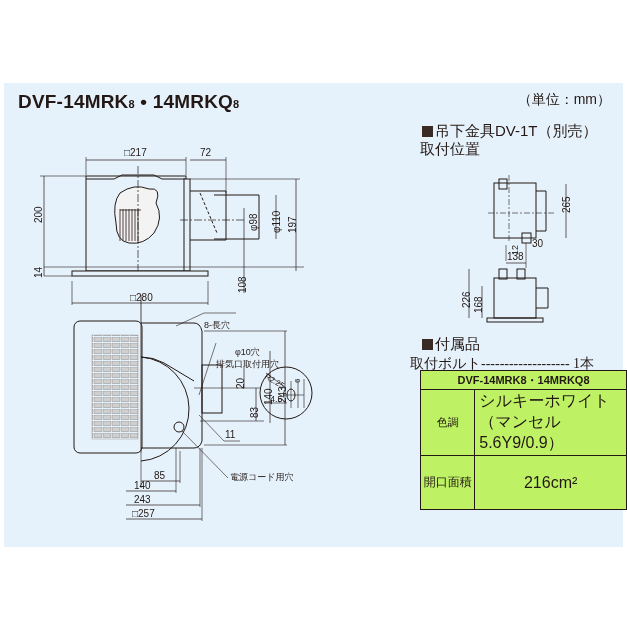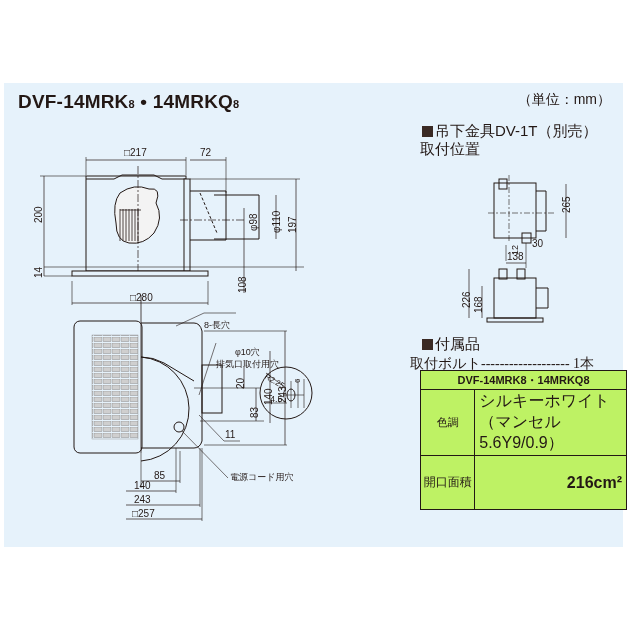--- a/index.html
+++ b/index.html
@@ -12,21 +12,21 @@
   .h2{font-size:15px;margin-left:12px;}
   .sq{display:inline-block;width:11px;height:11px;background:#3a2a24;margin-right:2px;vertical-align:-1px;}
   .body{font-size:14px;line-height:19px;font-family:Liberation Serif, serif;}
   svg{position:absolute;left:0;top:0;}
   svg text{font-family:"Liberation Sans","DejaVu Sans",sans-serif;fill:#231815;}
   table.spec{position:absolute;left:420px;top:370px;border-collapse:collapse;background:#bef264;font-size:12px;}
   table.spec td{border:1px solid #231815;padding:1px 4px;}
   table.spec td.hdr{text-align:center;font-weight:bold;font-size:11px;height:16px;}
   table.spec td.lbl{text-align:center;width:46px;font-size:11px;}
   table.spec td.val{width:144px;font-size:16px;}
-  table.spec td.center{text-align:right;font-weight:bold;}
+  table.spec td.center{text-align:center;}
 </style>
 </head>
 <body>
 
 <div class="panel">
   <div class="abs title"><span>DVF-14MRK</span><span class="sub">8</span><span> • 14MRKQ</span><span class="sub">8</span></div>
   <div class="abs unit">（単位：mm）</div>
 
   <svg width="619" height="464" viewBox="0 0 619 464">
     <g stroke="#231815" fill="none" stroke-width="1">

